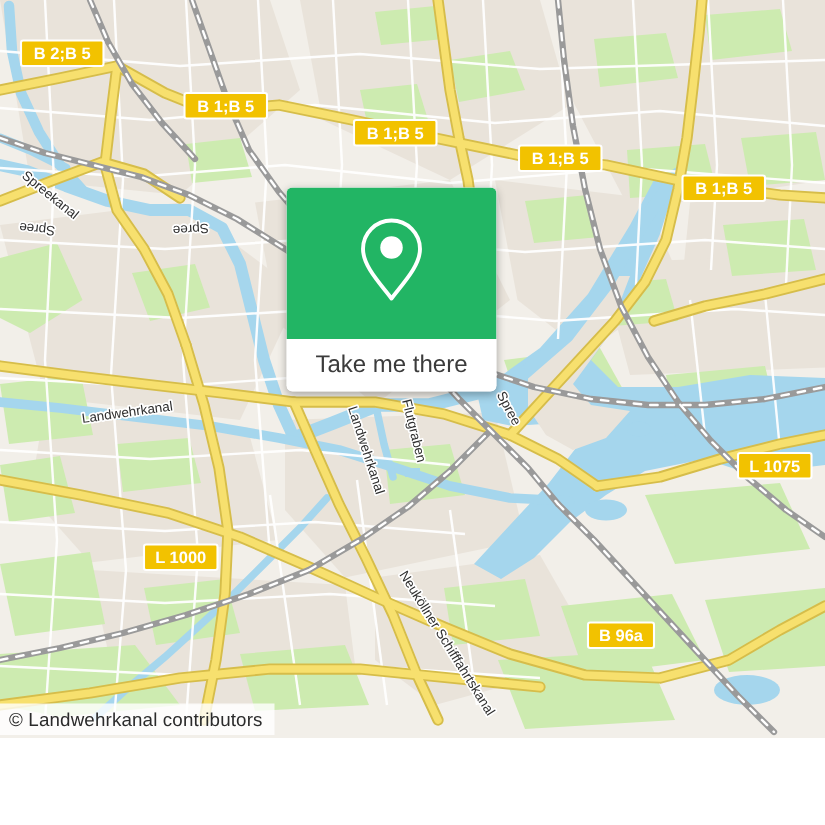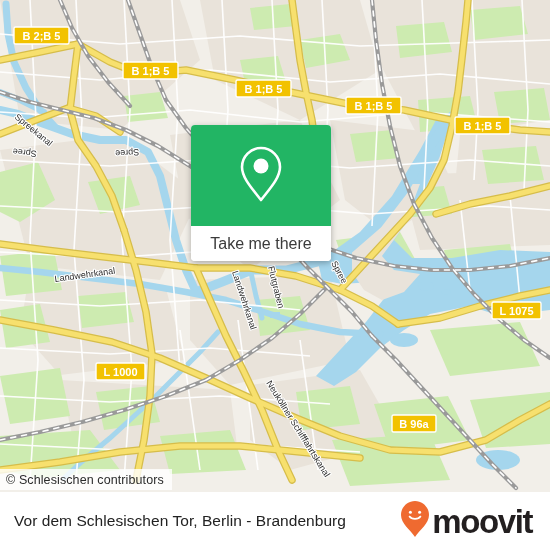--- a/index.html
+++ b/index.html
@@ -356,46 +356,32 @@
           <g>
             <rect x="392" y="415" width="44" height="17" rx="1.5" fill="#f2c200" stroke="#ffffff" stroke-width="1.4"></rect>
             <text class="shield-text" x="414" y="427.5" text-anchor="middle">B 96a</text>
           </g>
         </g>
 
       </g>
     </svg>
 
     <div id="attribution">
-      <span>© Schlesischen contributors</span>
+      <span>© Landwehrkanal contributors</span>
     </div>
   </div>
 
   <div id="popup-card">
     <div id="popup-thumb">
       <span>
         <svg width="46" height="58" viewBox="0 0 46 58" xmlns="http://www.w3.org/2000/svg">
           <path d="M23 3 C12.5 3 4 11.5 4 22 C4 33 14.5 44 23 55 C31.5 44 42 33 42 22 C42 11.5 33.5 3 23 3 Z" fill="none" stroke="#ffffff" stroke-width="2.6" stroke-linejoin="round"></path>
           <circle cx="23" cy="21" r="7.5" fill="#ffffff"></circle>
         </svg>
       </span>
     </div>
     <div id="popup-action">
       <span>Take me there</span>
     </div>
   </div>
 
-  <div id="footer">
-    <div id="footer-title">Vor dem Schlesischen Tor, Berlin - Brandenburg</div>
-    <div id="brand-logo">
-      <span>
-        <svg width="30" height="38" viewBox="0 0 30 38" xmlns="http://www.w3.org/2000/svg">
-          <path d="M15 1 C7.3 1 1 7.3 1 15 C1 23.6 10 29.5 15 37 C20 29.5 29 23.6 29 15 C29 7.3 22.7 1 15 1 Z" fill="#ef6a30"></path>
-          <circle cx="10.4" cy="12.2" r="1.5" fill="#ffffff"></circle>
-          <circle cx="19.6" cy="12.2" r="1.5" fill="#ffffff"></circle>
-          <path d="M9.6 16.6 C11.6 19.6 18.4 19.6 20.4 16.6" fill="none" stroke="#ffffff" stroke-width="1.8" stroke-linecap="round"></path>
-        </svg>
-      </span>
-      <span id="brand-wordmark">moovit</span>
-    </div>
-  </div>
 
 </div>
 
 </body></html>

